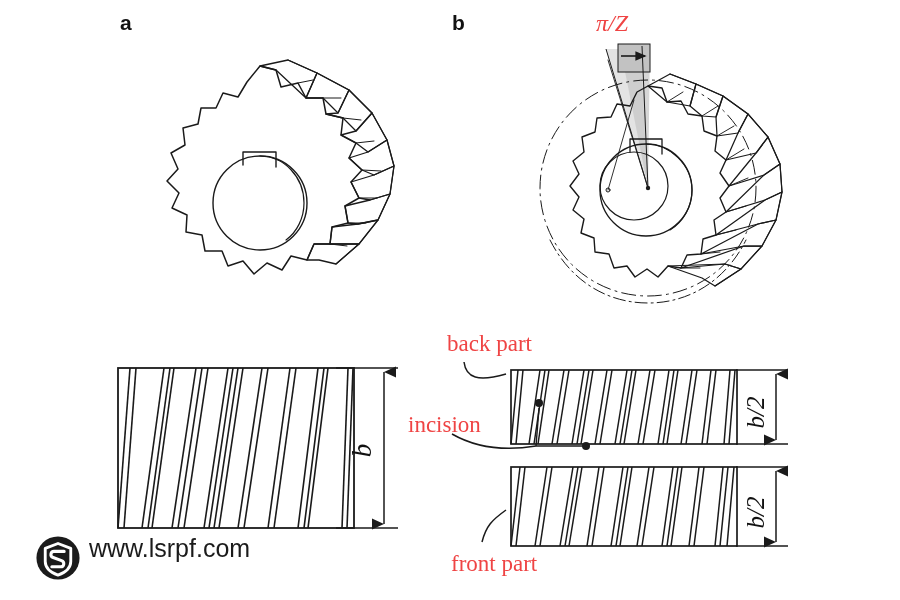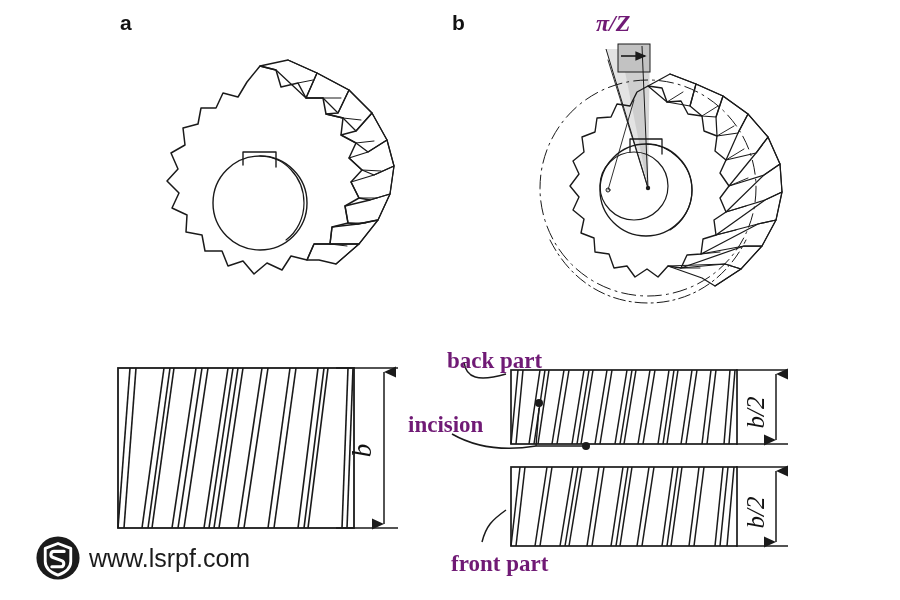--- a/index.html
+++ b/index.html
@@ -29,27 +29,26 @@
     color: #111;
     line-height: 1;
   }
   #letter-a { left: 120px; top: 12px; }
   #letter-b { left: 452px; top: 12px; }
 
   .annot {
     position: absolute;
     font-family: "Liberation Serif", serif;
     font-size: 23px;
-    color: #701a75;
+    color: #ef4444;
     white-space: nowrap;
     line-height: 1;
-    font-weight: bold;
   }
   #label-piz { left: 596px; top: 11px; font-style: italic; font-size: 24px; }
-  #label-back-part { left: 447px; top: 349px; }
+  #label-back-part { left: 447px; top: 332px; }
   #label-incision  { left: 408px; top: 413px; }
   #label-front-part{ left: 451px; top: 543px; margin-top: 9px; }
 
   .dim-label {
     position: absolute;
     font-family: "Liberation Serif", serif;
     font-style: italic;
     font-size: 25px;
     color: #111;
     line-height: 1;
@@ -60,21 +59,20 @@
   #dim-b      { left: 356px; top: 437px; font-size: 27px; }
   #dim-b2-top { left: 740px; top: 400px; }
   #dim-b2-bot { left: 740px; top: 500px; }
 
   
   #watermark {
     position: absolute;
     left: 36px;
     top: 536px;
     display: flex;
-    align-items: center;
     gap: 9px;
   }
   #watermark-logo {
     width: 44px;
     height: 44px;
     flex: 0 0 auto;
   }
   #watermark-text {
     font-family: "Liberation Sans", sans-serif;
     font-size: 25px;

